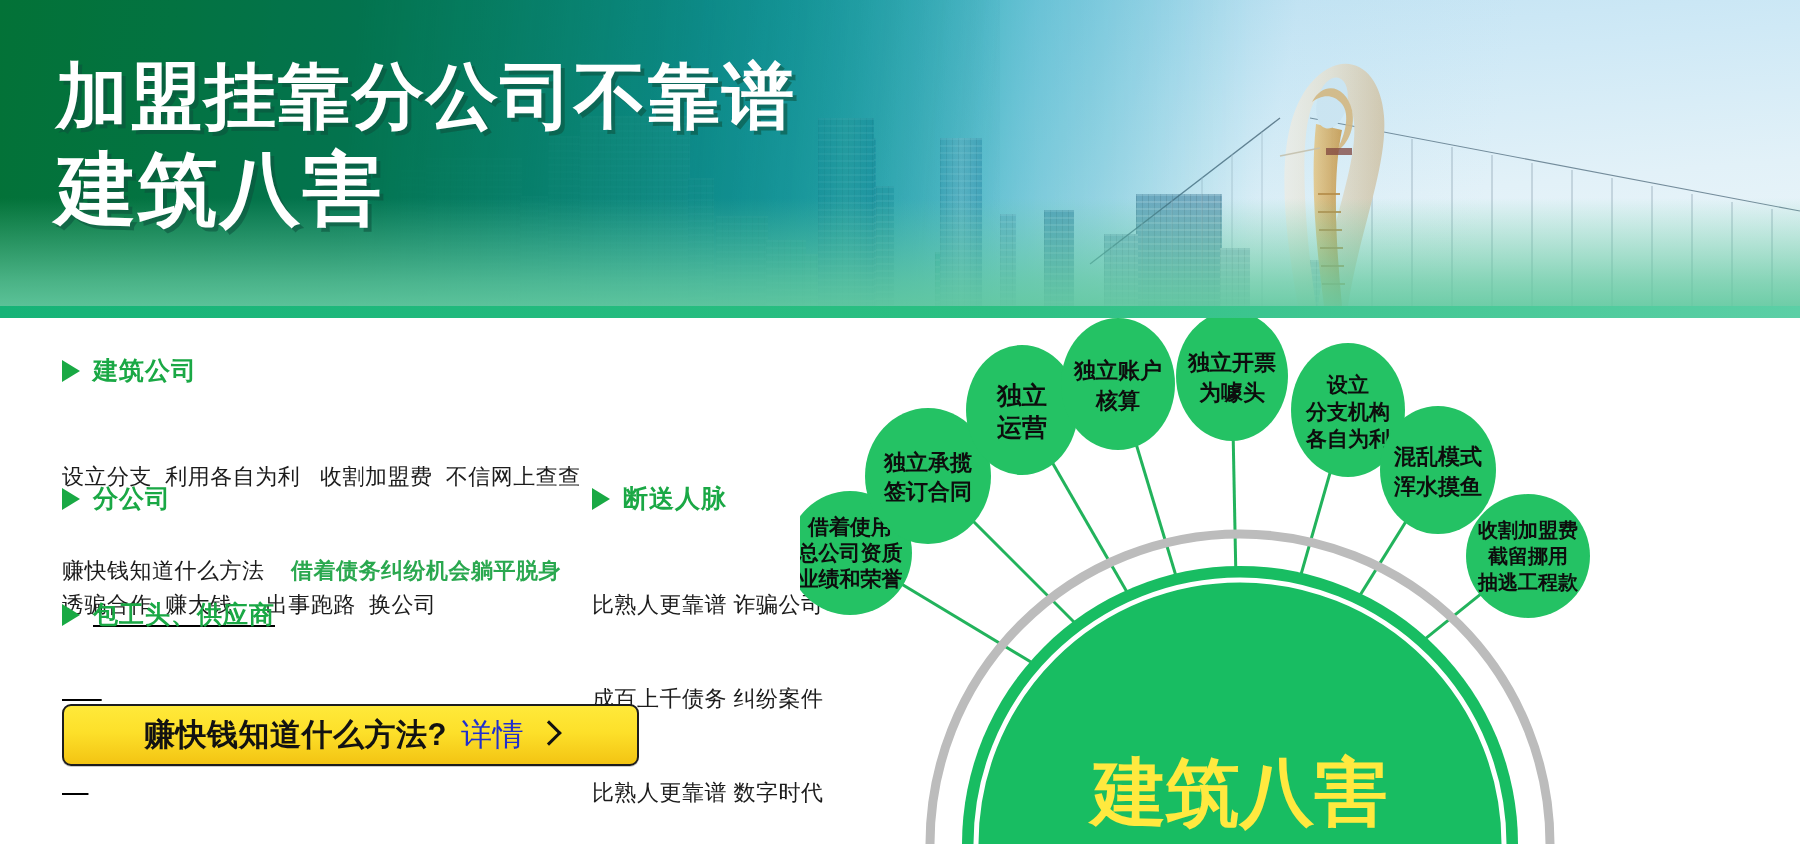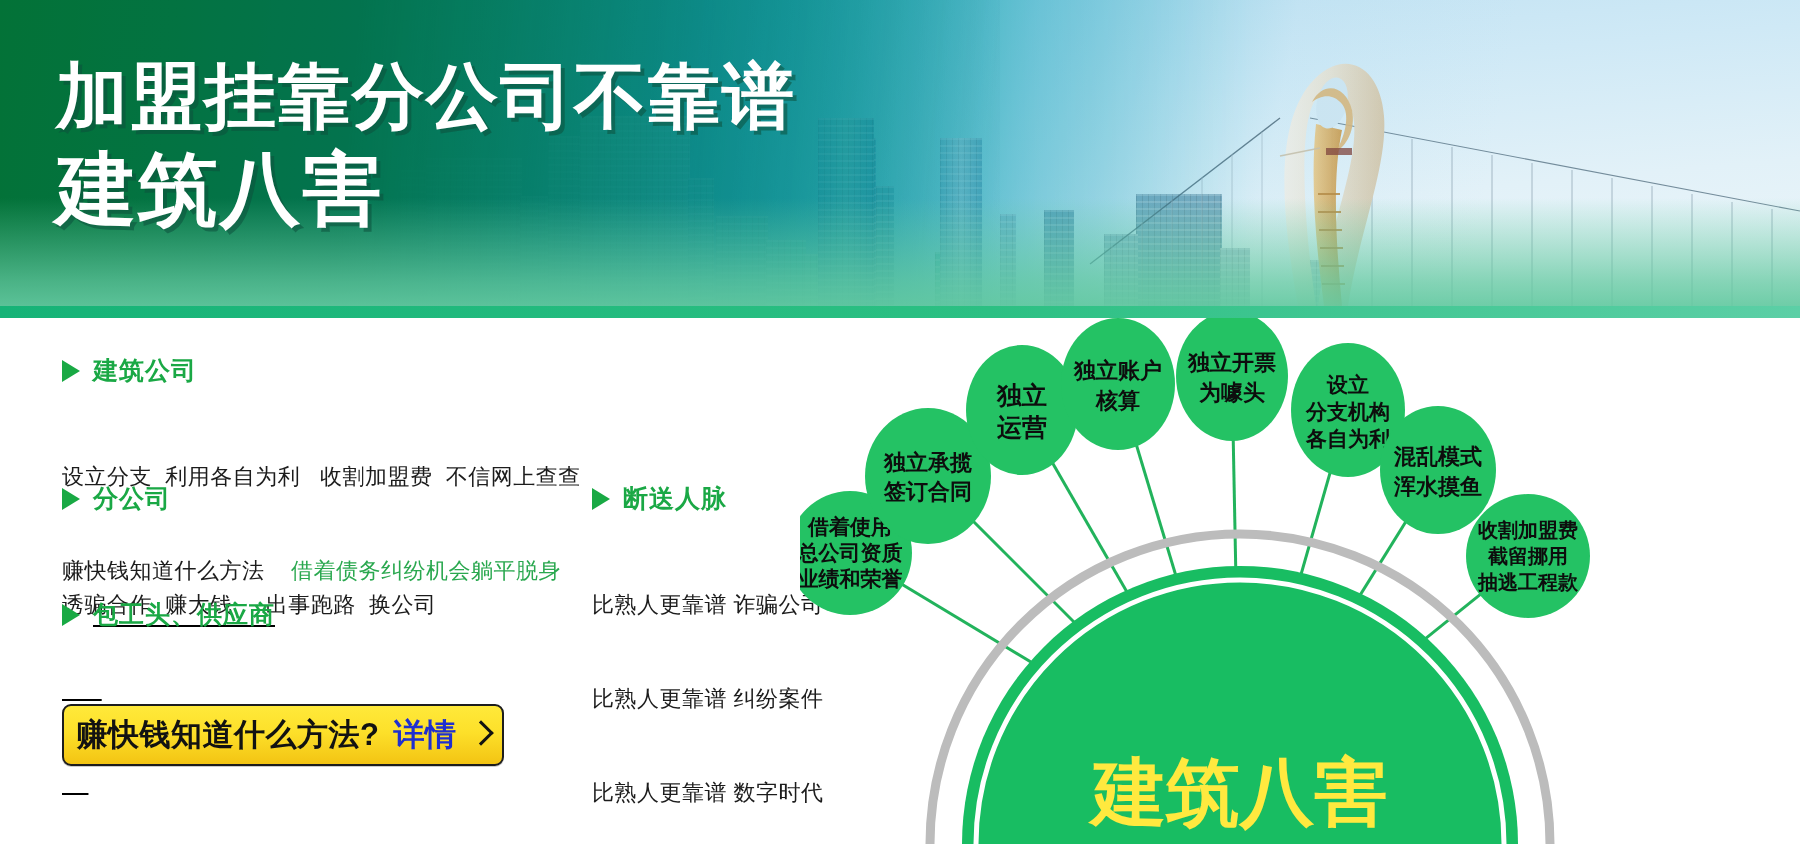--- a/index.html
+++ b/index.html
@@ -70,33 +70,33 @@
     color:#1aa845; font-size:25px; font-weight:700; letter-spacing:1px;
   }
   .tri{
     width:0;height:0;
     border-left:18px solid #19a944;
     border-top:11px solid transparent;
     border-bottom:11px solid transparent;
     flex:0 0 auto;
   }
   .blk-body{ margin-top:12px; color:#1c1c1c; font-size:22px; line-height:1.42; letter-spacing:.5px; white-space:pre; }
-  .g{ color:#2aa84f; }
+  .g{ color:#2aa84f;font-weight:bold; }
 
   
   .cta{
     position:absolute; left:62px; top:386px;
-    width:442px; height:62px; border-radius:9px;
+    width:577px; height:62px; border-radius:9px;
     background:linear-gradient(to bottom,#ffe93a 0%,#fde02a 45%,#f3c413 100%);
     border:2px solid #1d1d1d;
     display:flex; align-items:center; justify-content:center; gap:4px;
     box-shadow:0 1px 0 rgba(0,0,0,.2);
   }
   .cta .t1{ font-size:31px; font-weight:700; color:#121212; letter-spacing:.5px; }
-  .cta .t2{ font-size:31px; font-weight:700; color:#1f2fd0; letter-spacing:.5px; margin-left:10px;text-align:center;}
+  .cta .t2{ font-size:31px; font-weight:400; color:#1f2fd0; letter-spacing:.5px; margin-left:10px;text-align:center;}
   .cta .chev{ margin-left:12px; width:17px; height:29px; position:relative; }
   .cta .chev:before{
     content:""; position:absolute; left:0; top:3px; width:15px; height:15px;
     border-top:3px solid #111; border-right:3px solid #111; transform:rotate(45deg);
   }
 
   
   .diagram{ position:absolute; left:800px; top:0px; width:1000px; height:844px; }
   .diagram svg{ display:block; }
   .bubble-txt{ font-family:"Liberation Sans","DejaVu Sans",sans-serif; font-weight:700; fill:#0d0d0d; }
@@ -320,21 +320,21 @@
     </div>
   </div>
 
   <div class="blk" style="left:592px; top:164px; width:300px;">
     <div class="blk-title">
       <span class="tri"></span>
       <span>断送人脉</span>
     </div>
     <div class="blk-body">
       <div>比熟人更靠谱 诈骗公司</div>
-      <div>比熟人更靠谱 纠纷案件</div>
+      <div>成百上千债务 纠纷案件</div>
       <div>比熟人更靠谱 数字时代</div>
     </div>
   </div>
 
   <div class="cta">
     <span class="t1">赚快钱知道什么方法?</span>
     <span class="t2">详情</span>
     <span class="chev"></span>
   </div>
 

